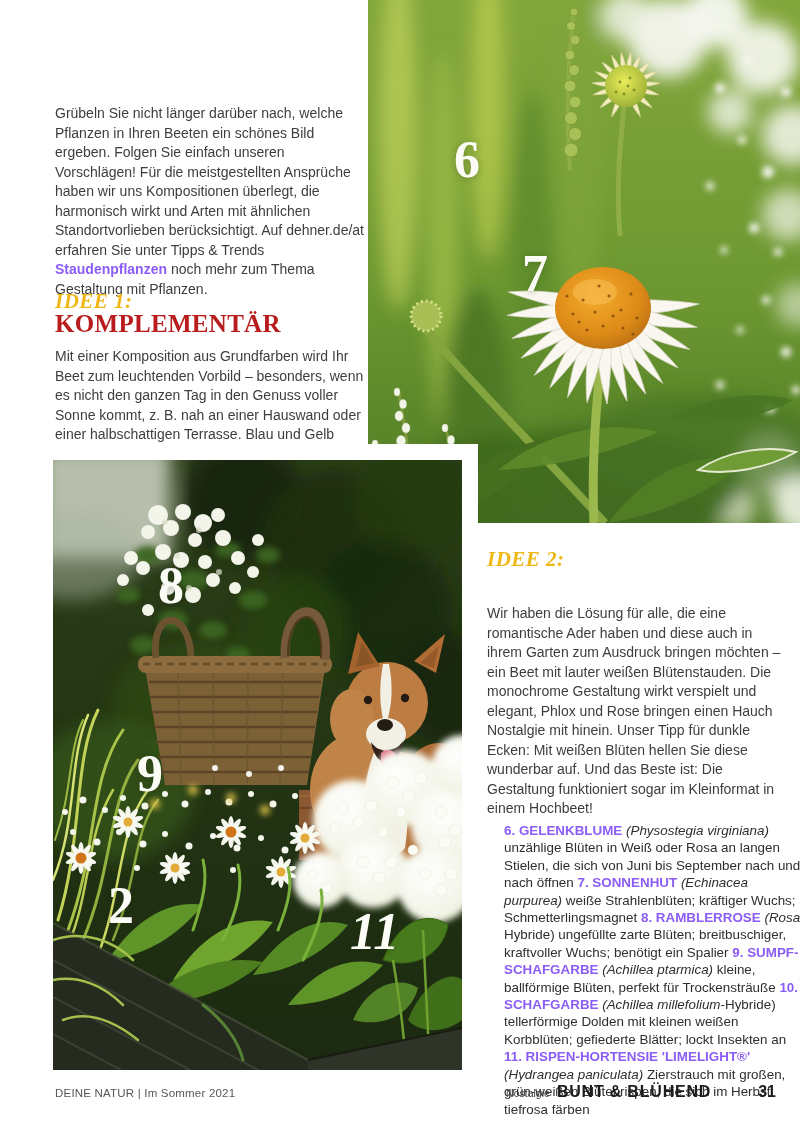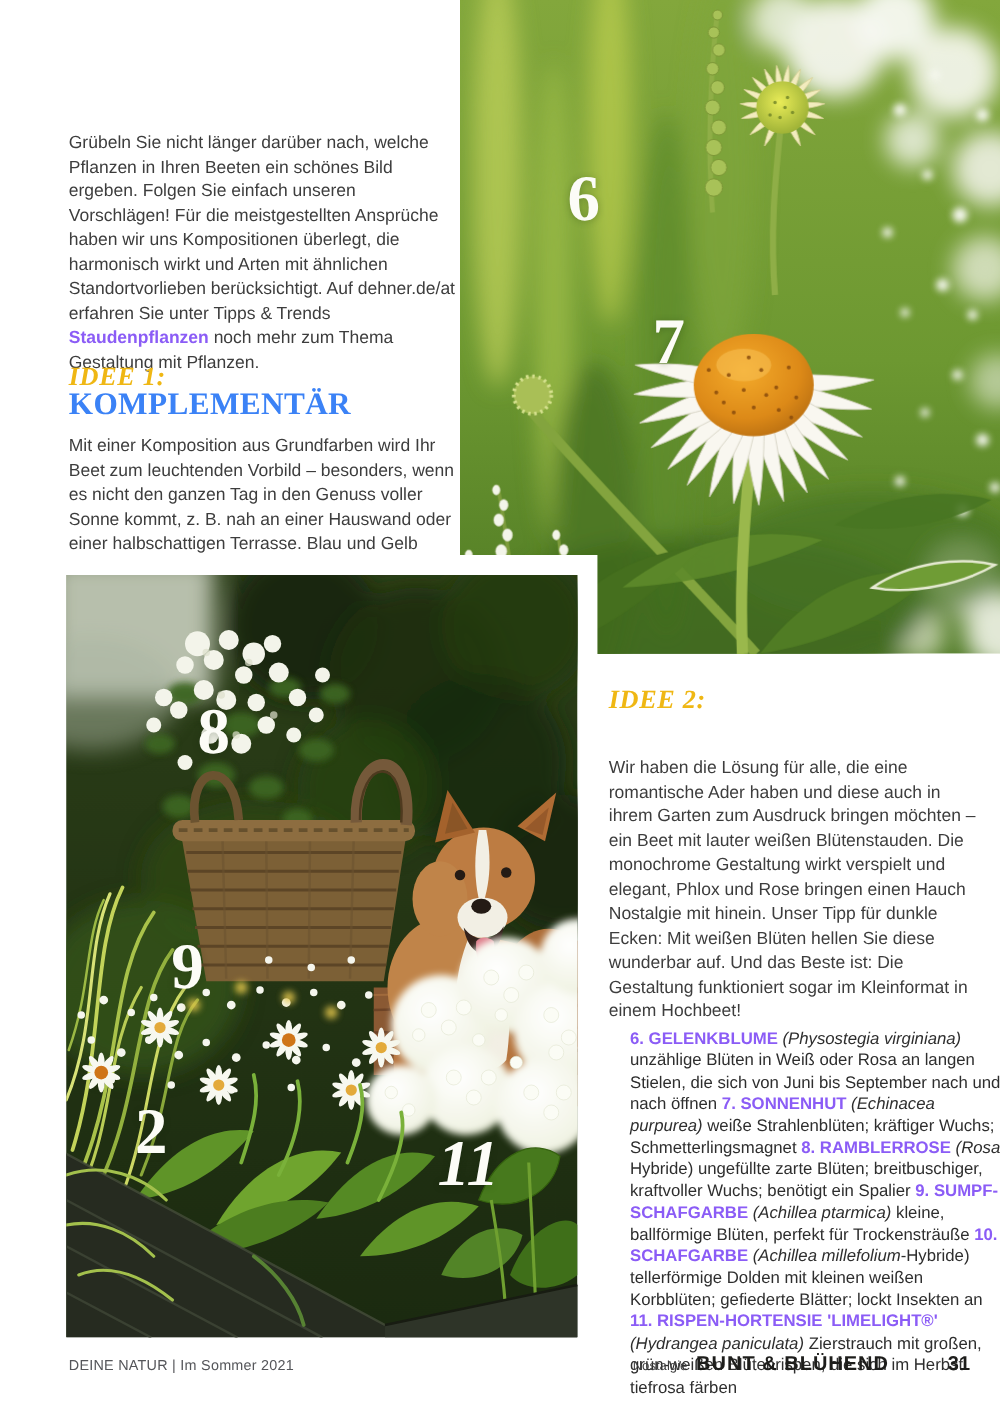--- a/index.html
+++ b/index.html
@@ -9,21 +9,21 @@
     overflow:hidden; font-family:"Liberation Sans", sans-serif;
   }
   .blk { position:absolute; }
   .bodytext { font-size:14px; line-height:19.5px; color:#3d3d3d; }
   .idea-label {
     font-family:"Liberation Serif", serif; font-style:italic; font-weight:700;
     font-size:21px; letter-spacing:.5px; color:var(--accent,#EFB714);
   }
   .idea-title {
     font-family:"Liberation Serif", serif; font-weight:700;
-    font-size:25px; letter-spacing:.3px; color:#3b82f6;
+    font-size:25px; letter-spacing:.3px; color:#b91c1c;
   }
   .plants { font-size:13.4px; line-height:17.4px; color:#2e2e2e;margin-left:17px; }
   .plants b, .intro b { color:#8b5cf6; }
 
   .photo { position:absolute; overflow:hidden; }
   .photo-top    { left:368px; top:0;     width:432px; height:523px; z-index:1; }
   .photo-bottom { left:53px;  top:460px; width:409px; height:610px; z-index:2;
                   box-shadow:0 0 0 16px #ffffff; }
   .photo svg { display:block; }
 

